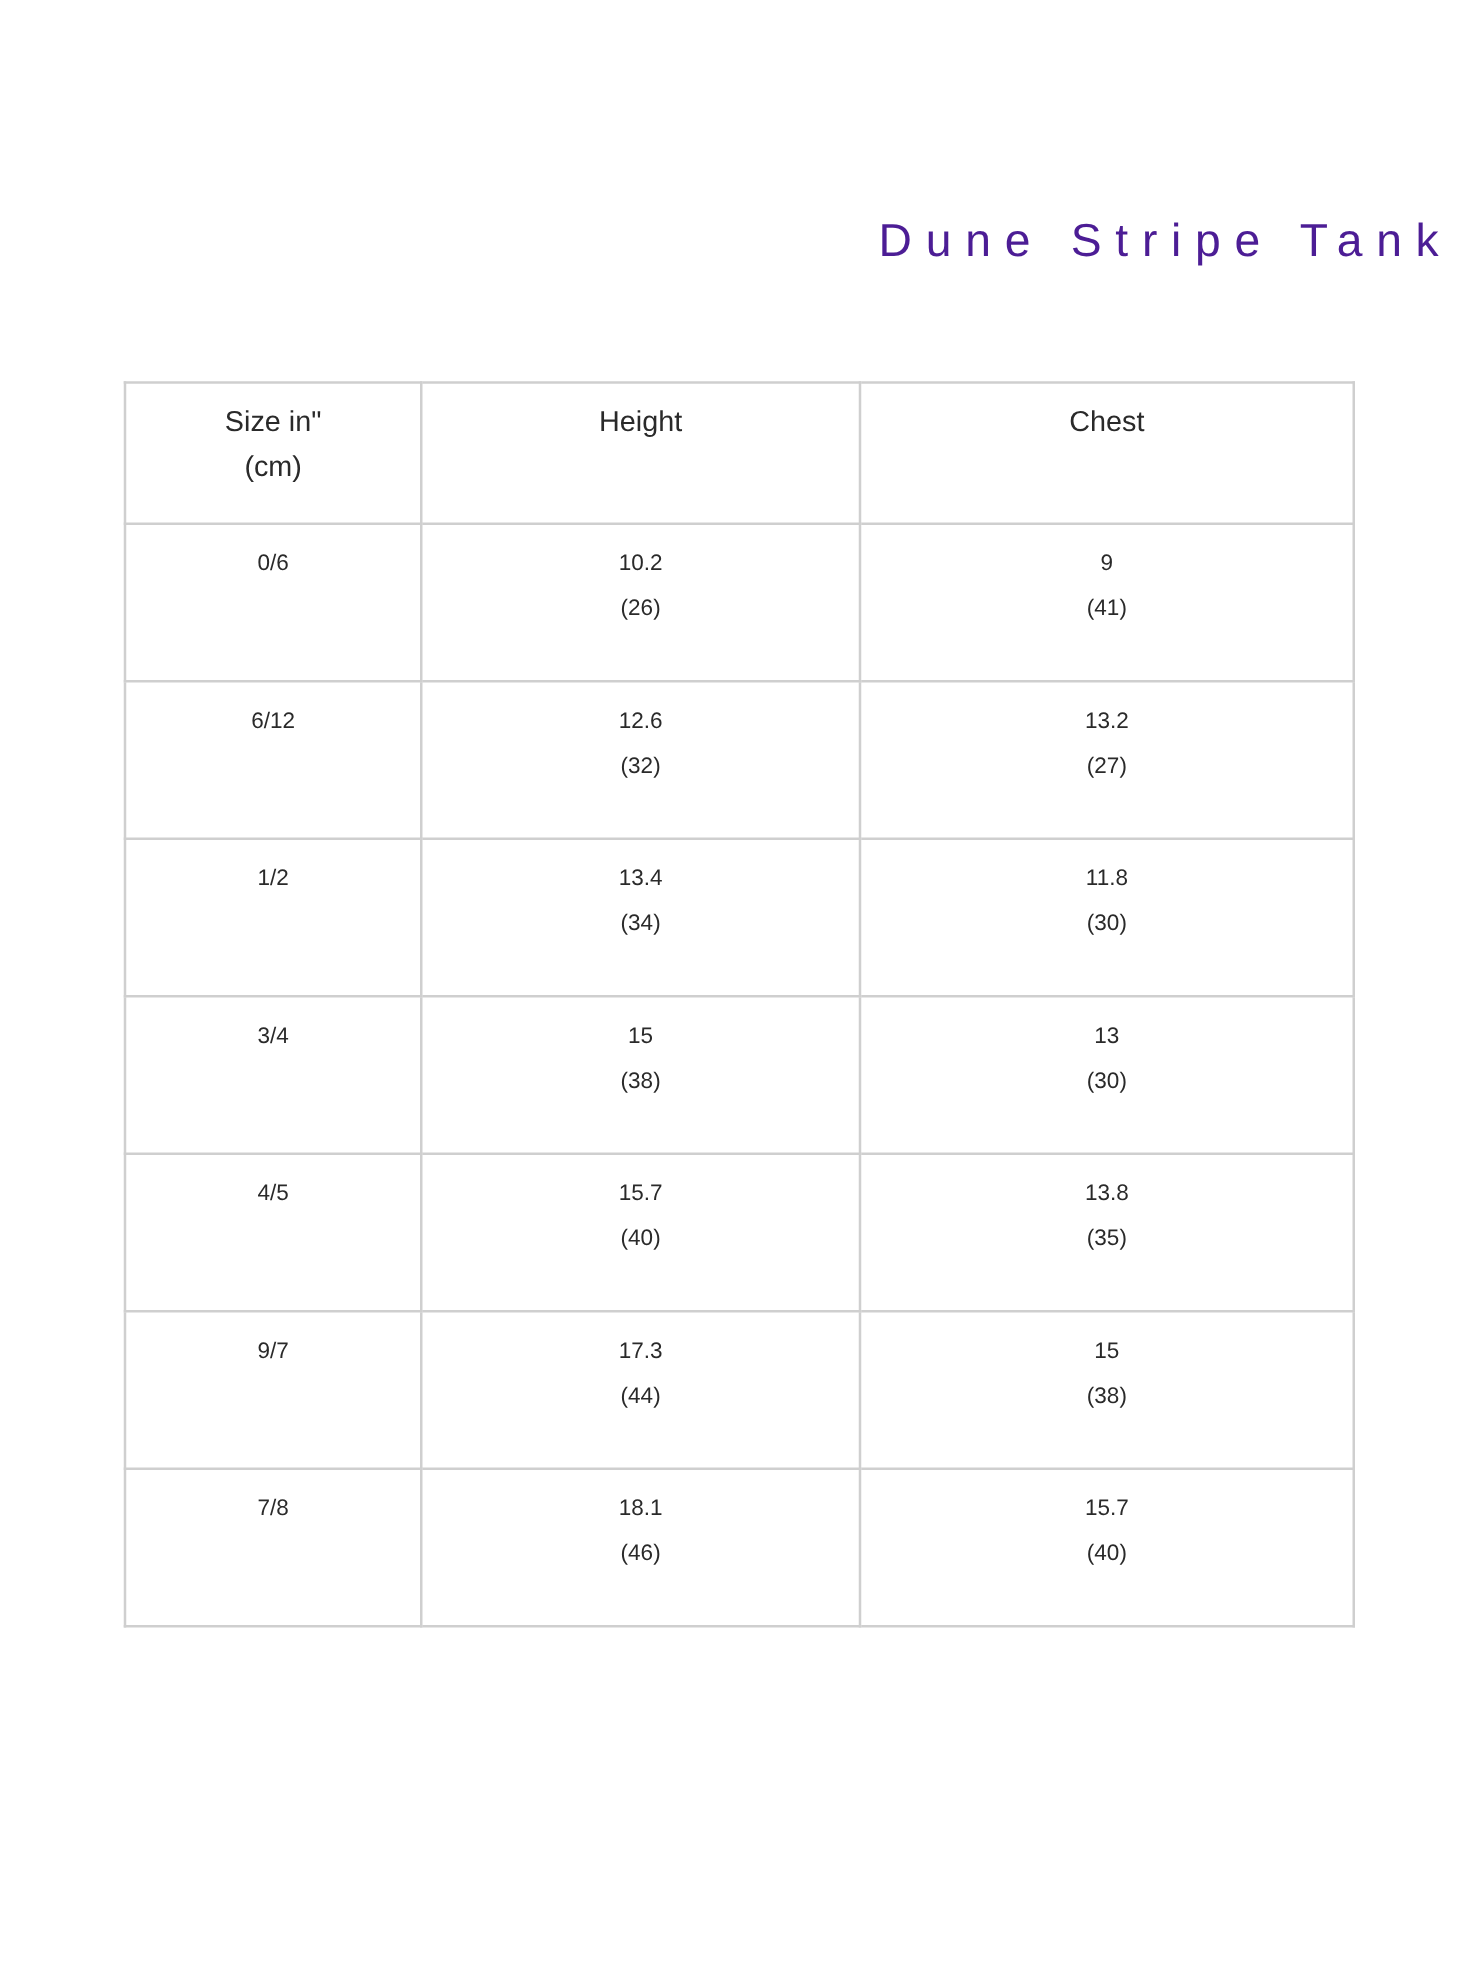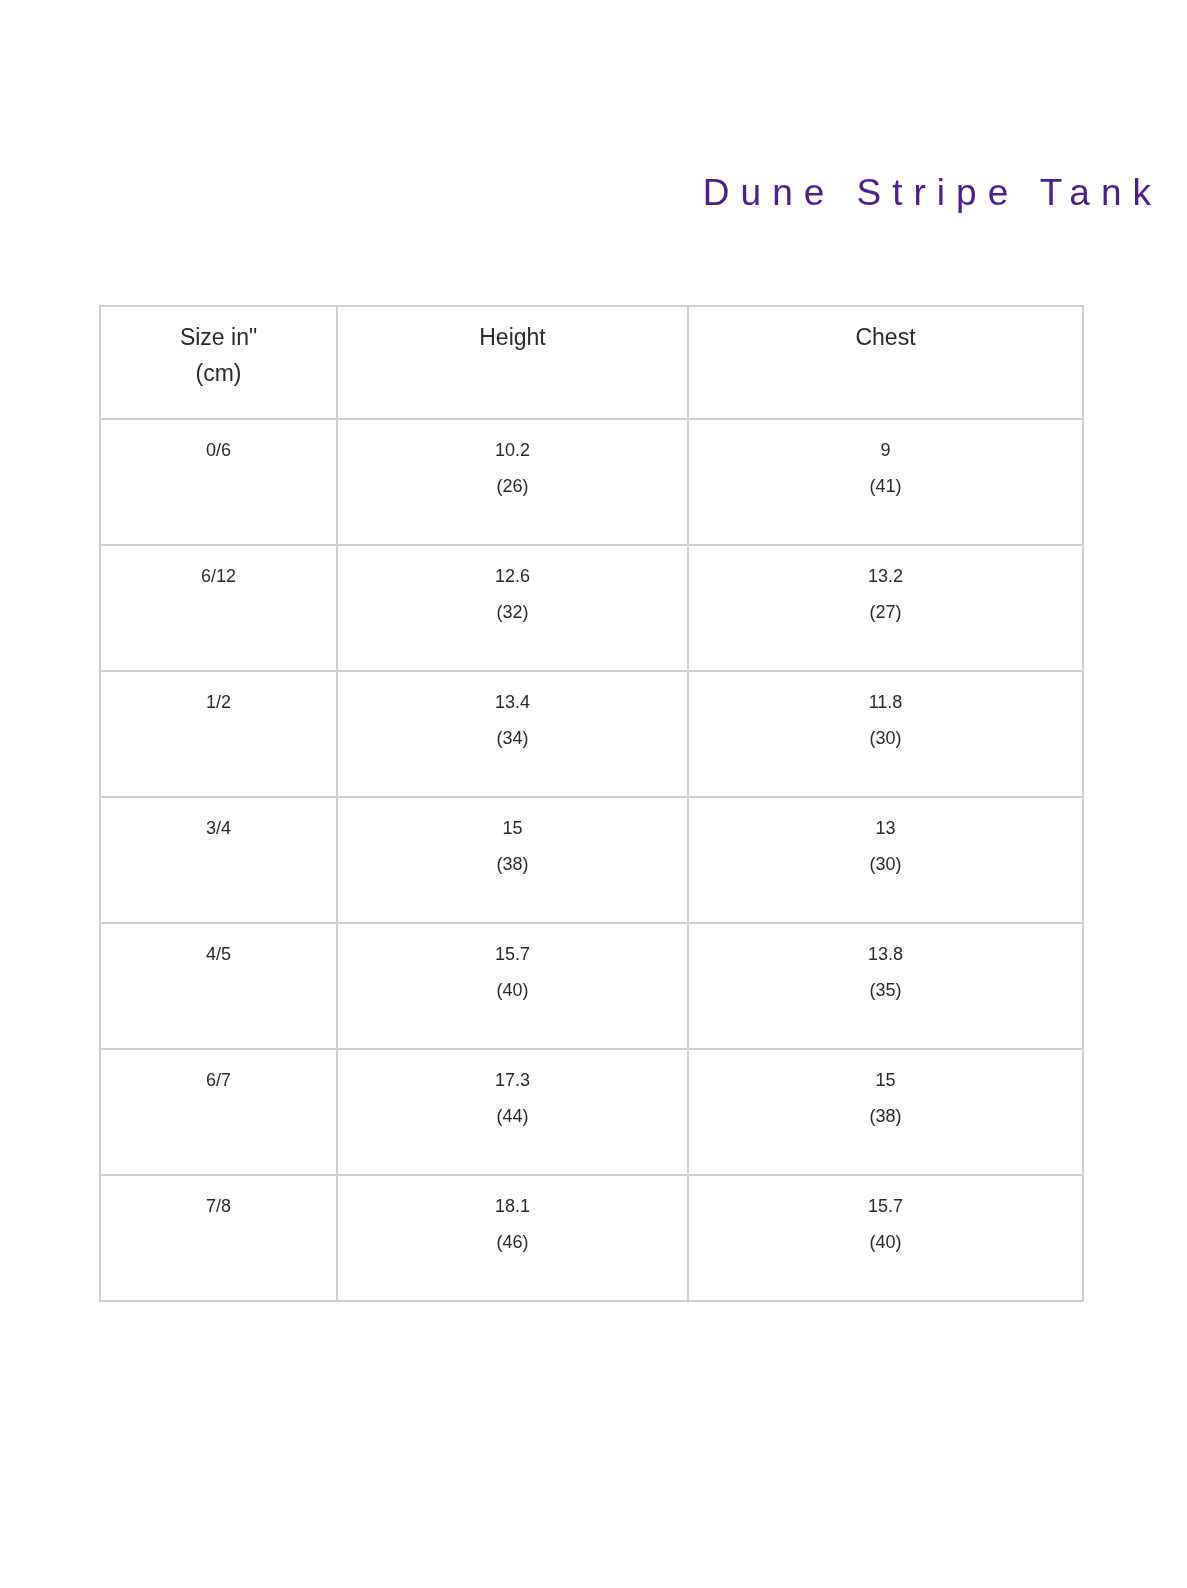--- a/index.html
+++ b/index.html
@@ -173,21 +173,21 @@
             <span class="cell-line">15.7</span>
             <span class="cell-line metric">(40)</span>
           </td>
           <td>
             <span class="cell-line">13.8</span>
             <span class="cell-line metric">(35)</span>
           </td>
         </tr>
         <tr>
           <td>
-            <span class="cell-line">6/7</span>
+            <span class="cell-line">9/7</span>
           </td>
           <td>
             <span class="cell-line">17.3</span>
             <span class="cell-line metric">(44)</span>
           </td>
           <td>
             <span class="cell-line">15</span>
             <span class="cell-line metric">(38)</span>
           </td>
         </tr>

